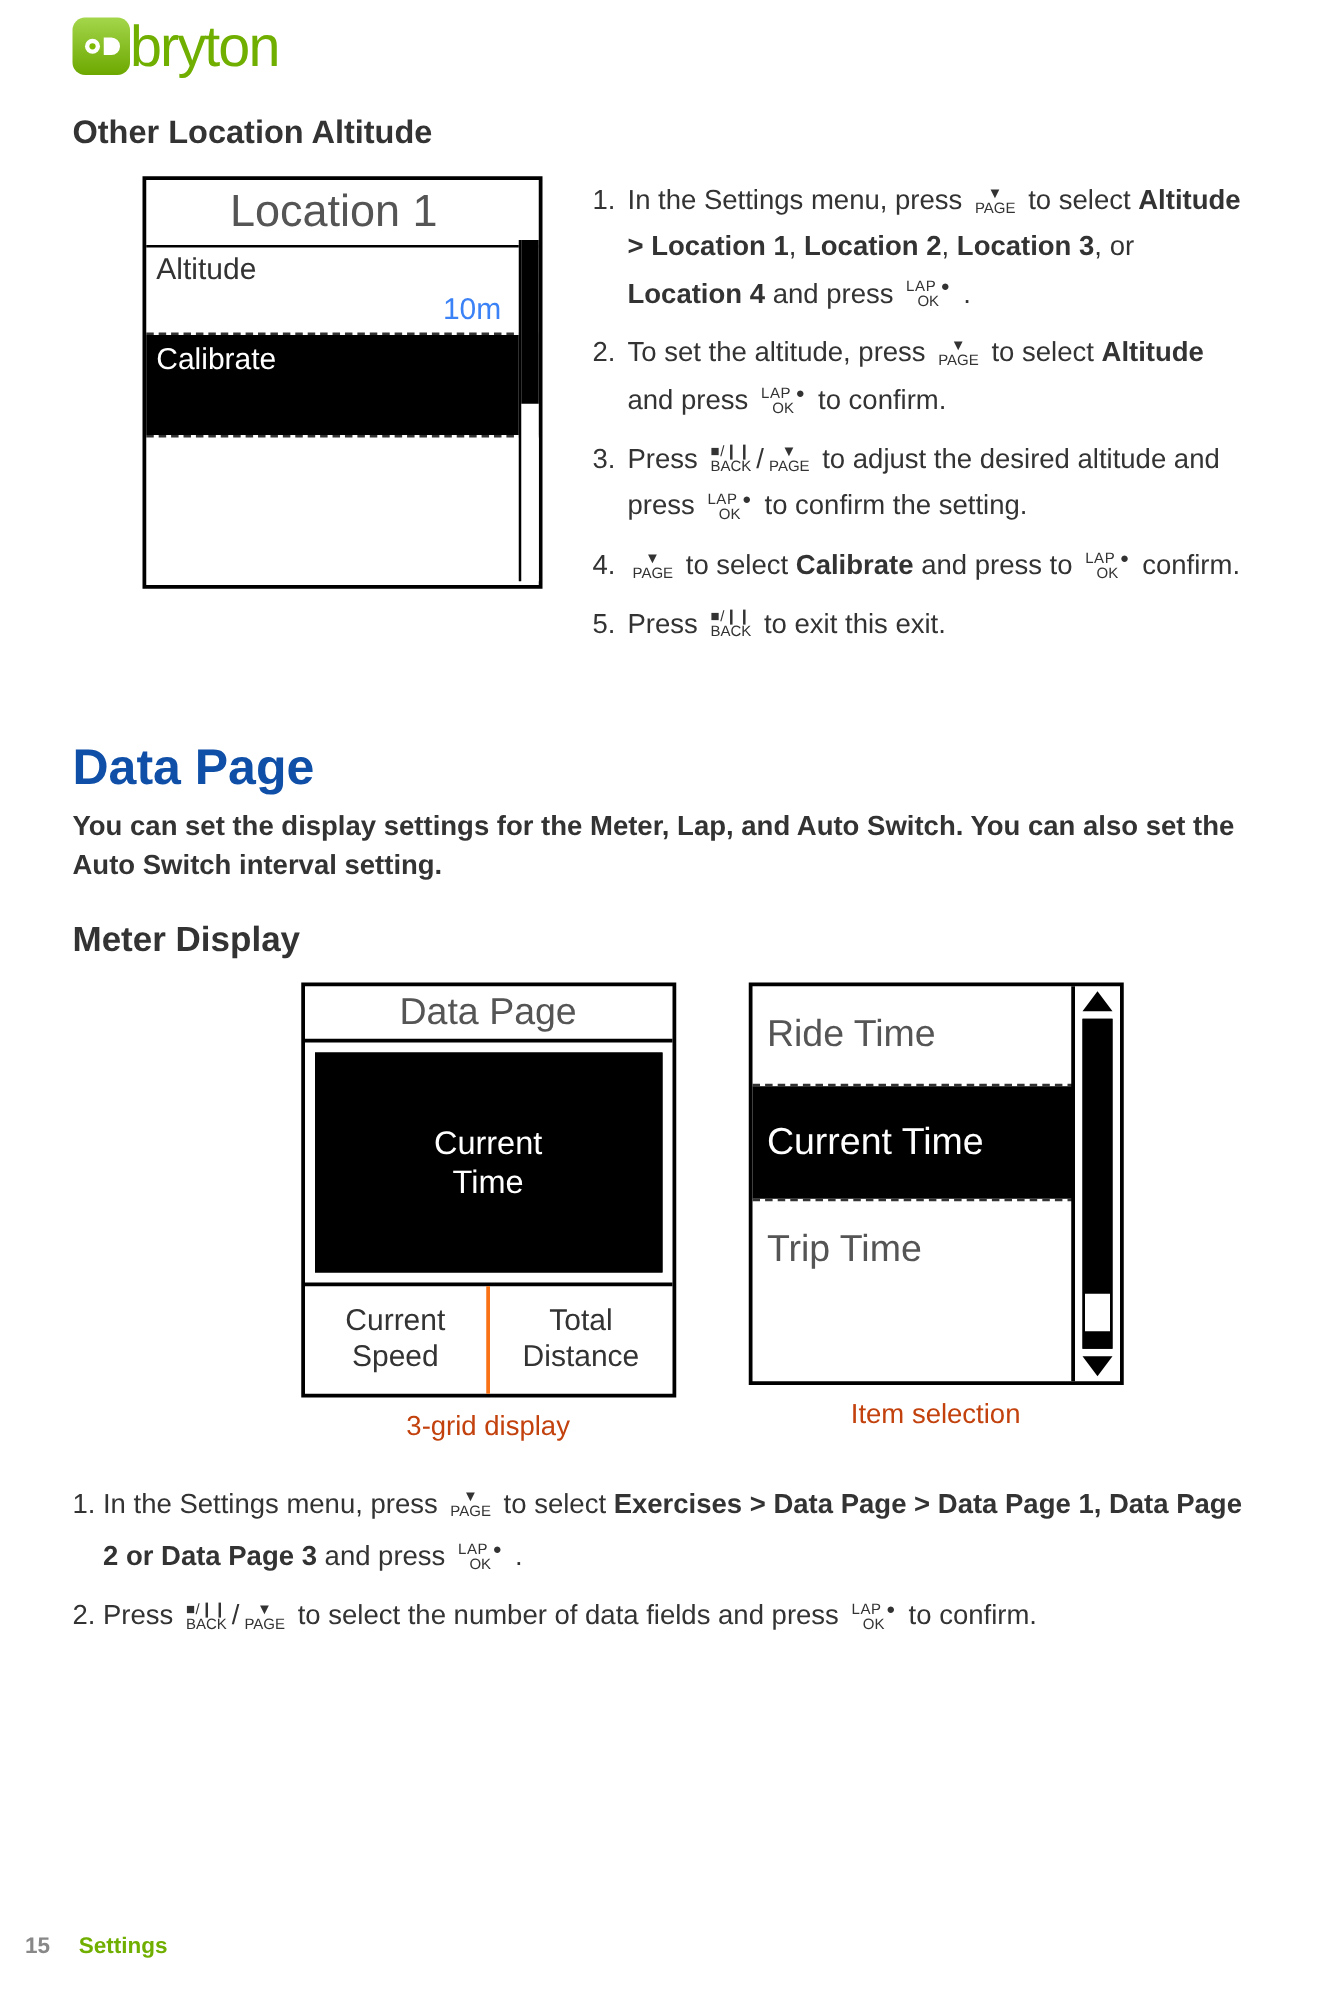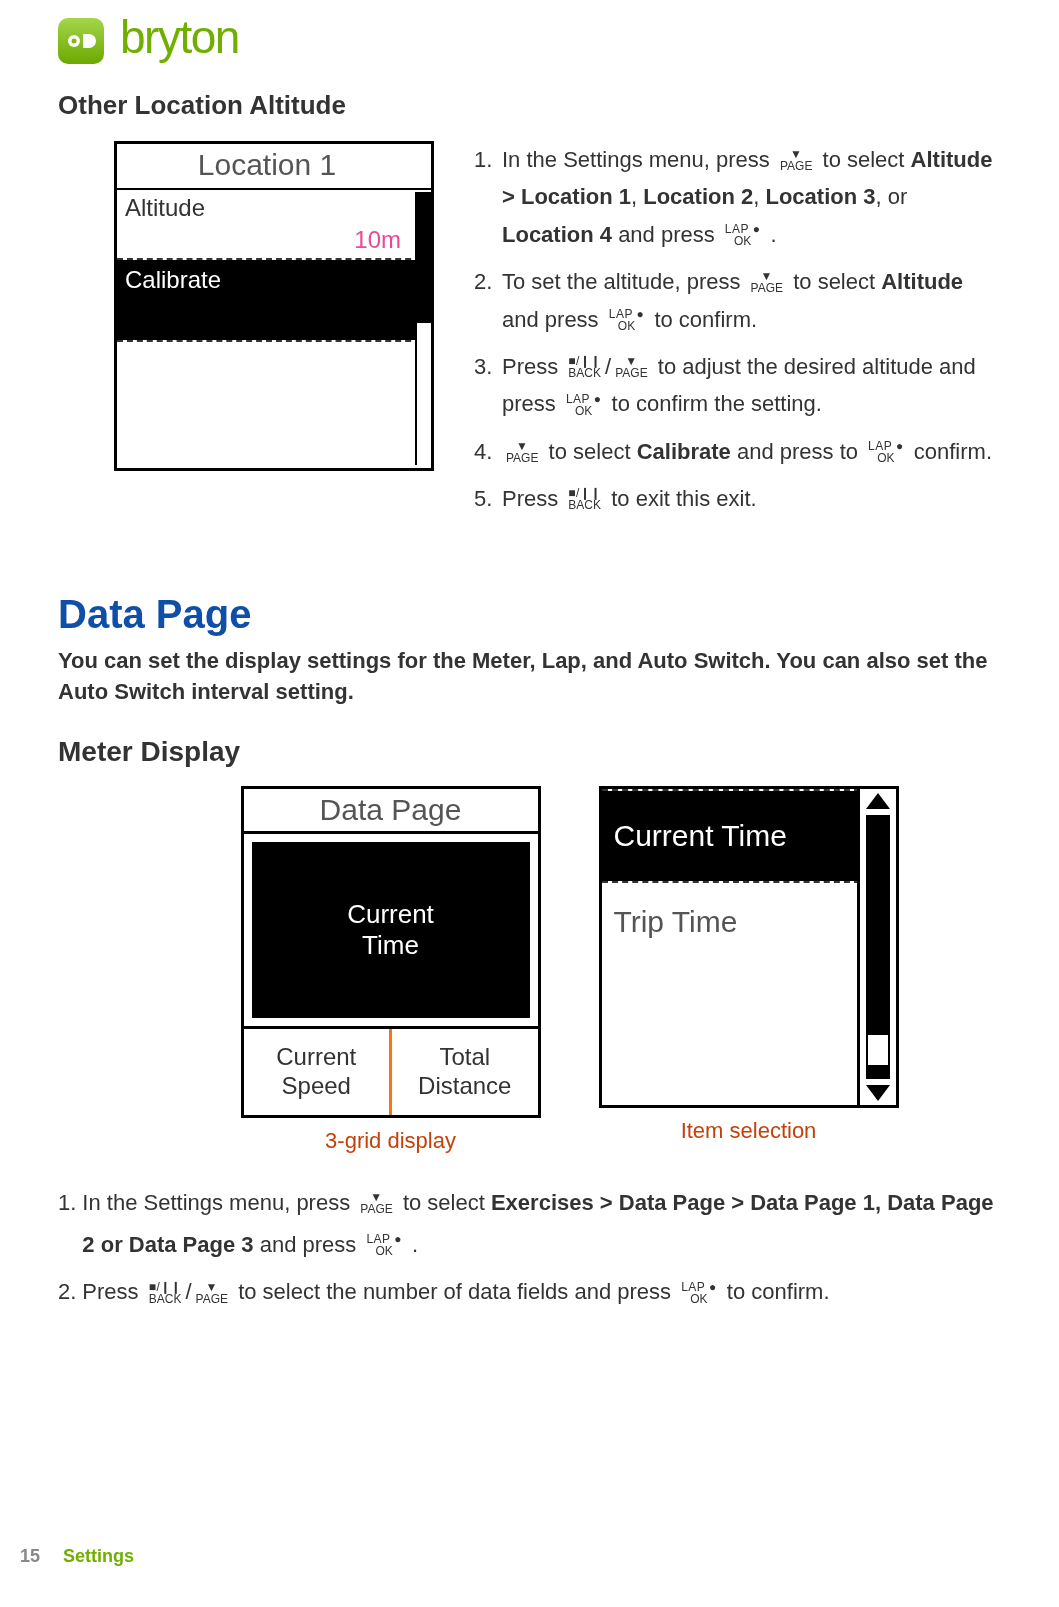--- a/index.html
+++ b/index.html
@@ -12,21 +12,21 @@
   html,body {margin:0;padding:0;background:#fff;}
   body {
     width:1059px;
     height:1607px;
     position:relative;
     font-family:"Myriad Pro","Segoe UI",Arial,Helvetica,sans-serif;
     color:var(--txt);
     box-sizing:border-box;
     padding:10px 58px 50px 58px;
   }
-  .logo-row {display:flex;align-items:flex-end;gap:16px;margin-bottom:26px;}
+  .logo-row {display:flex;align-items:center;margin-bottom:26px;}
   .logo-badge {
     width:46px;height:46px;border-radius:10px;
     background:linear-gradient(180deg,#a4d64b,#6ca800);
     display:flex;align-items:center;justify-content:center;
   }
   .logo-badge svg{display:block;}
   .logo-text {
     font-family:"Segoe UI",Arial,sans-serif;
     font-weight:400;
     font-size:46px;
@@ -41,25 +41,25 @@
   .two-col {display:flex;gap:40px;align-items:flex-start;}
   .device {
     width:320px;
     border:3px solid #000;
     background:#fff;
     position:relative;
     box-sizing:border-box;
   }
   .device.loc1 {height:330px;margin-left:56px;}
   .loc1-title {
-    font-size:30px;text-align:center;color:#555;
+    font-size:36px;text-align:center;color:#555;
     border-bottom:2px solid #000;padding:4px 14px 6px 0;
   }
   .loc1-alt-label {font-size:24px;padding:4px 8px;color:#333;}
-  .loc1-alt-value {font-size:24px;text-align:right;padding:0 30px 4px 0;color:#ec4899;}
+  .loc1-alt-value {font-size:24px;text-align:right;padding:0 30px 4px 0;color:#3b82f6;}
   .loc1-divider {border-top:2px dashed #333;margin:0;}
   .loc1-calibrate {
     background:#000;color:#fff;font-size:24px;
     padding:6px 8px 46px 8px;
   }
   .loc1-scroll {
     position:absolute;top:48px;right:0;bottom:3px;width:14px;
     border-left:2px solid #000;
     background:#fff;
   }
@@ -258,20 +258,21 @@
         <div class="meterA-cell" style="white-space:pre-line;">Total
 Distance</div>
       </div>
     </div>
     <div class="caption">3-grid display</div>
   </div>
 
   <div class="meter-col">
     <div class="device meterB">
       <div class="meterB-list">
+        <div class="meterB-item">Ride Time</div>
         <div class="meterB-divider"></div>
         <div class="meterB-item sel">Current Time</div>
         <div class="meterB-divider"></div>
         <div class="meterB-item">Trip Time</div>
       </div>
       <div class="meterB-scroll">
         <div class="arrow up"></div>
         <div class="meterB-track"></div>
         <div class="arrow down"></div>
       </div>

